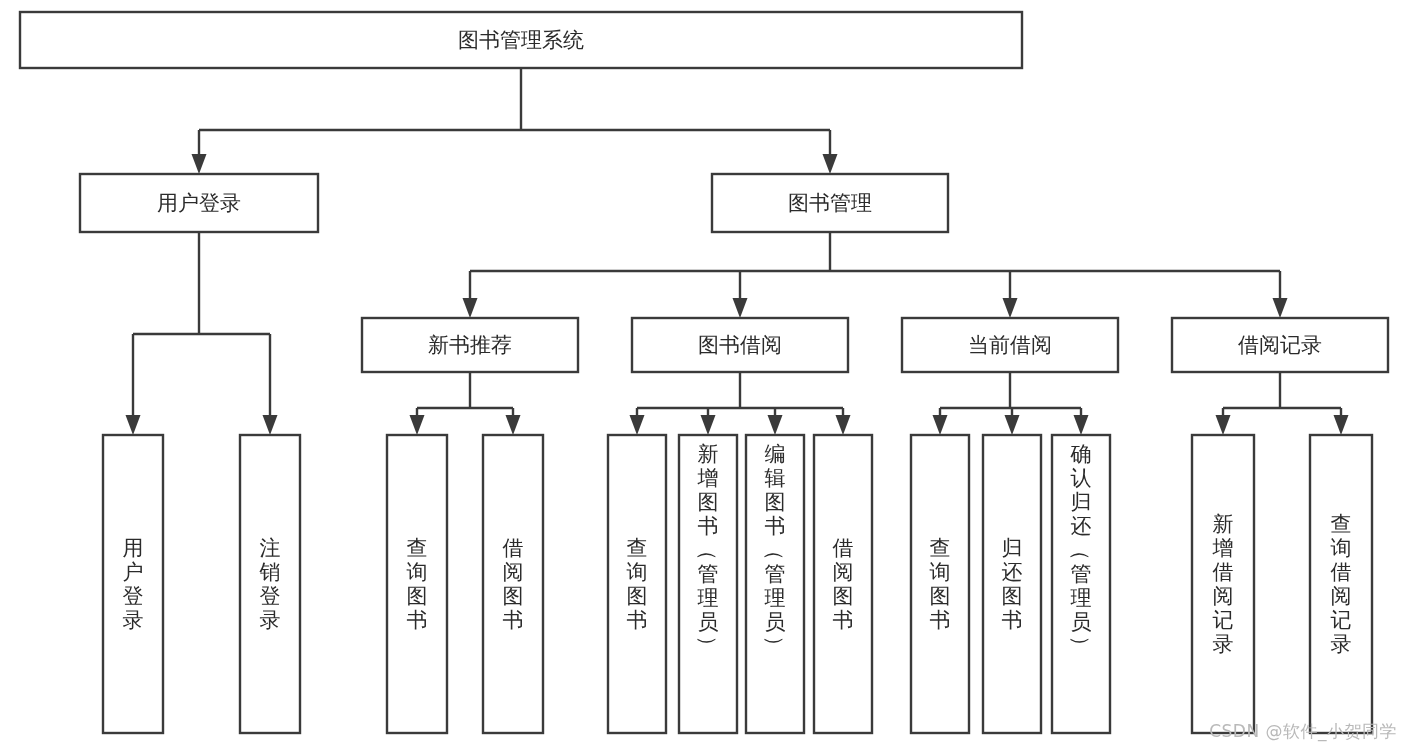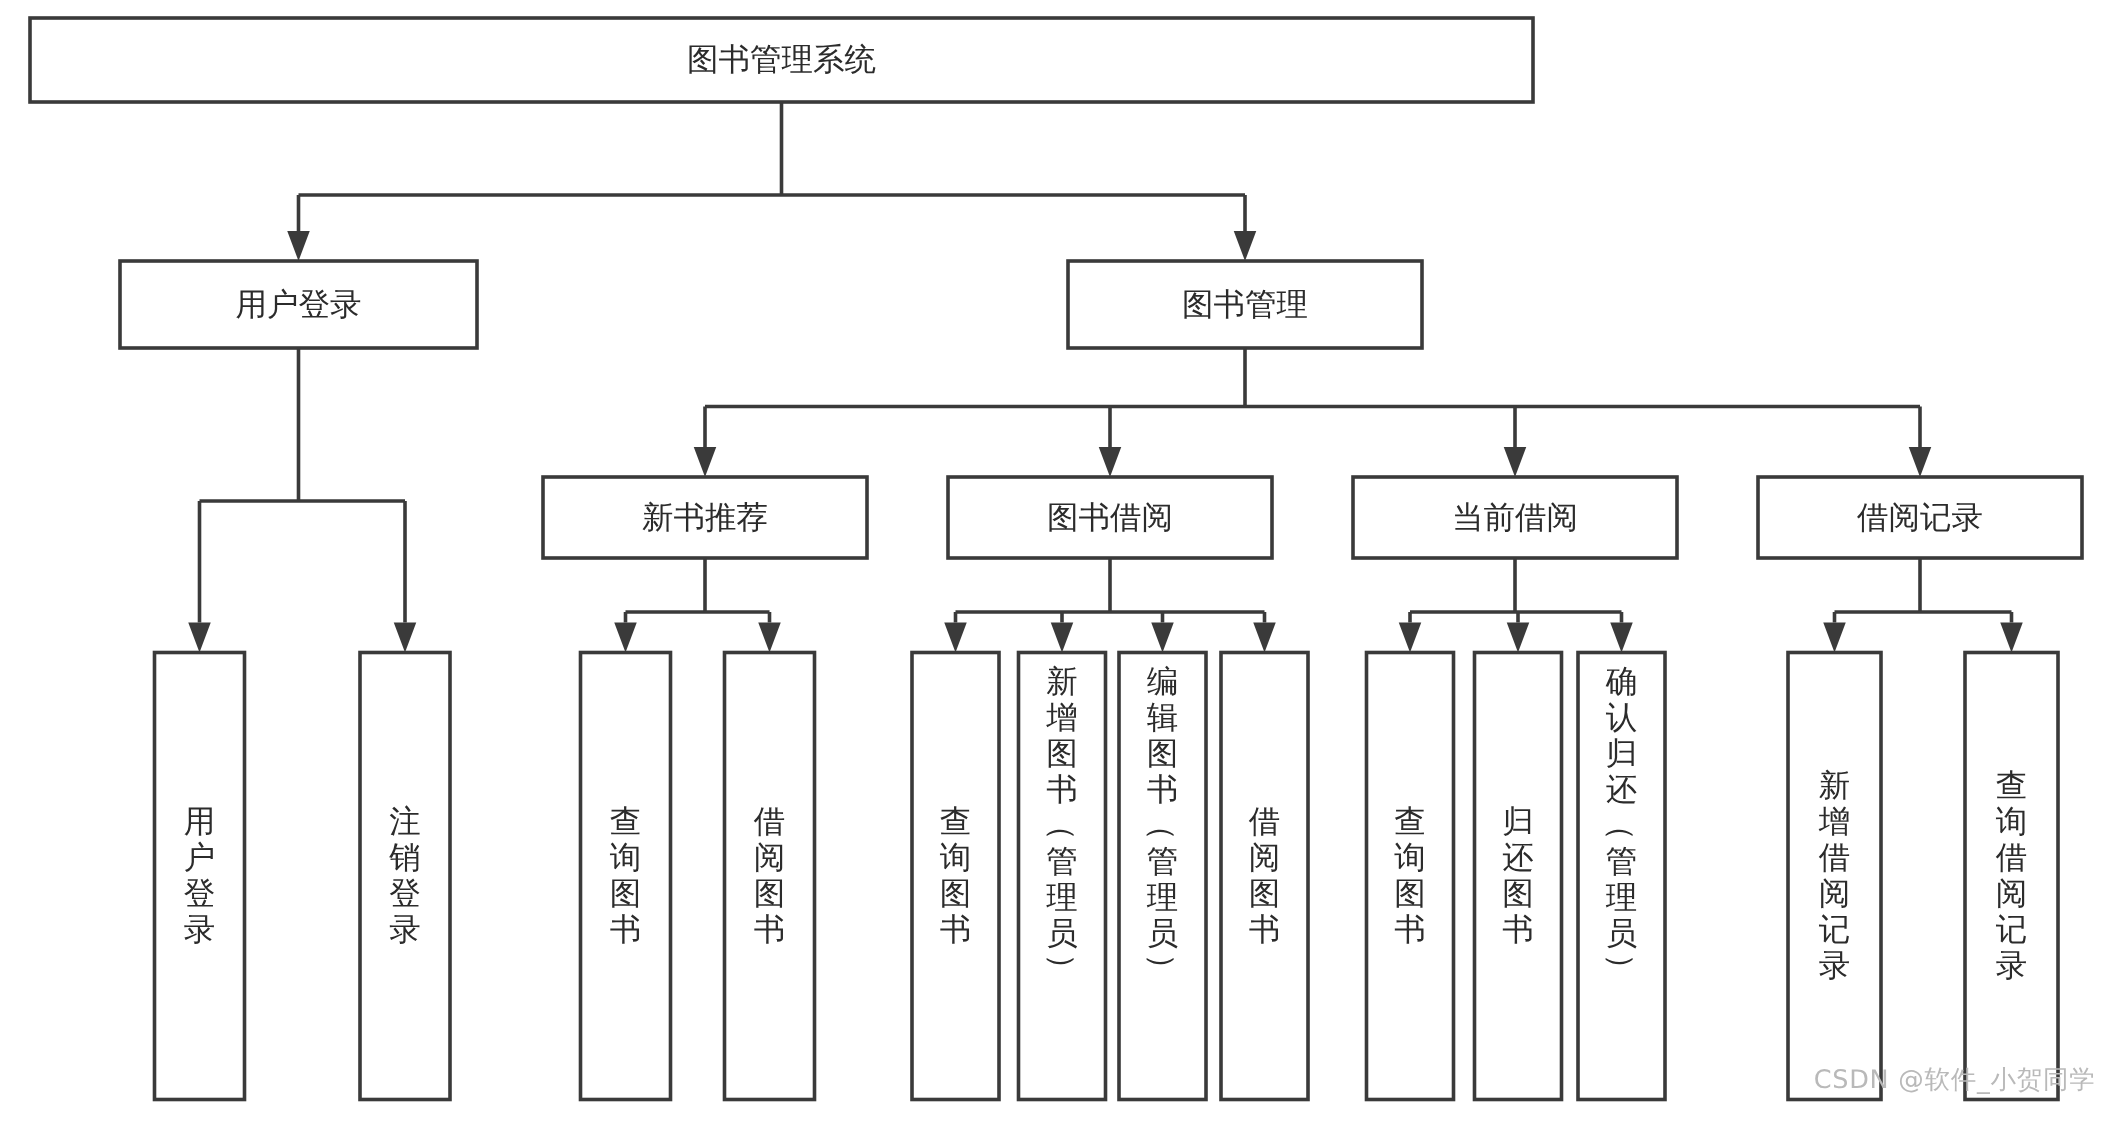--- a/index.html
+++ b/index.html
@@ -54,21 +54,21 @@
     fill: none;
     stroke-linecap: butt;
   }
   .arrow-head {
     fill: #3a3a3a;
     stroke: none;
   }
   .watermark-text {
     position: absolute;
     right: 8px;
-    bottom: 16px;
+    bottom: 4px;
     font-family: "DejaVu Sans", "Liberation Sans", sans-serif;
     font-size: 17px;
     color: #b9b9b9;
     letter-spacing: 0.5px;
     white-space: nowrap;
     pointer-events: none;
     user-select: none;
   }
 </style>
 </head>

